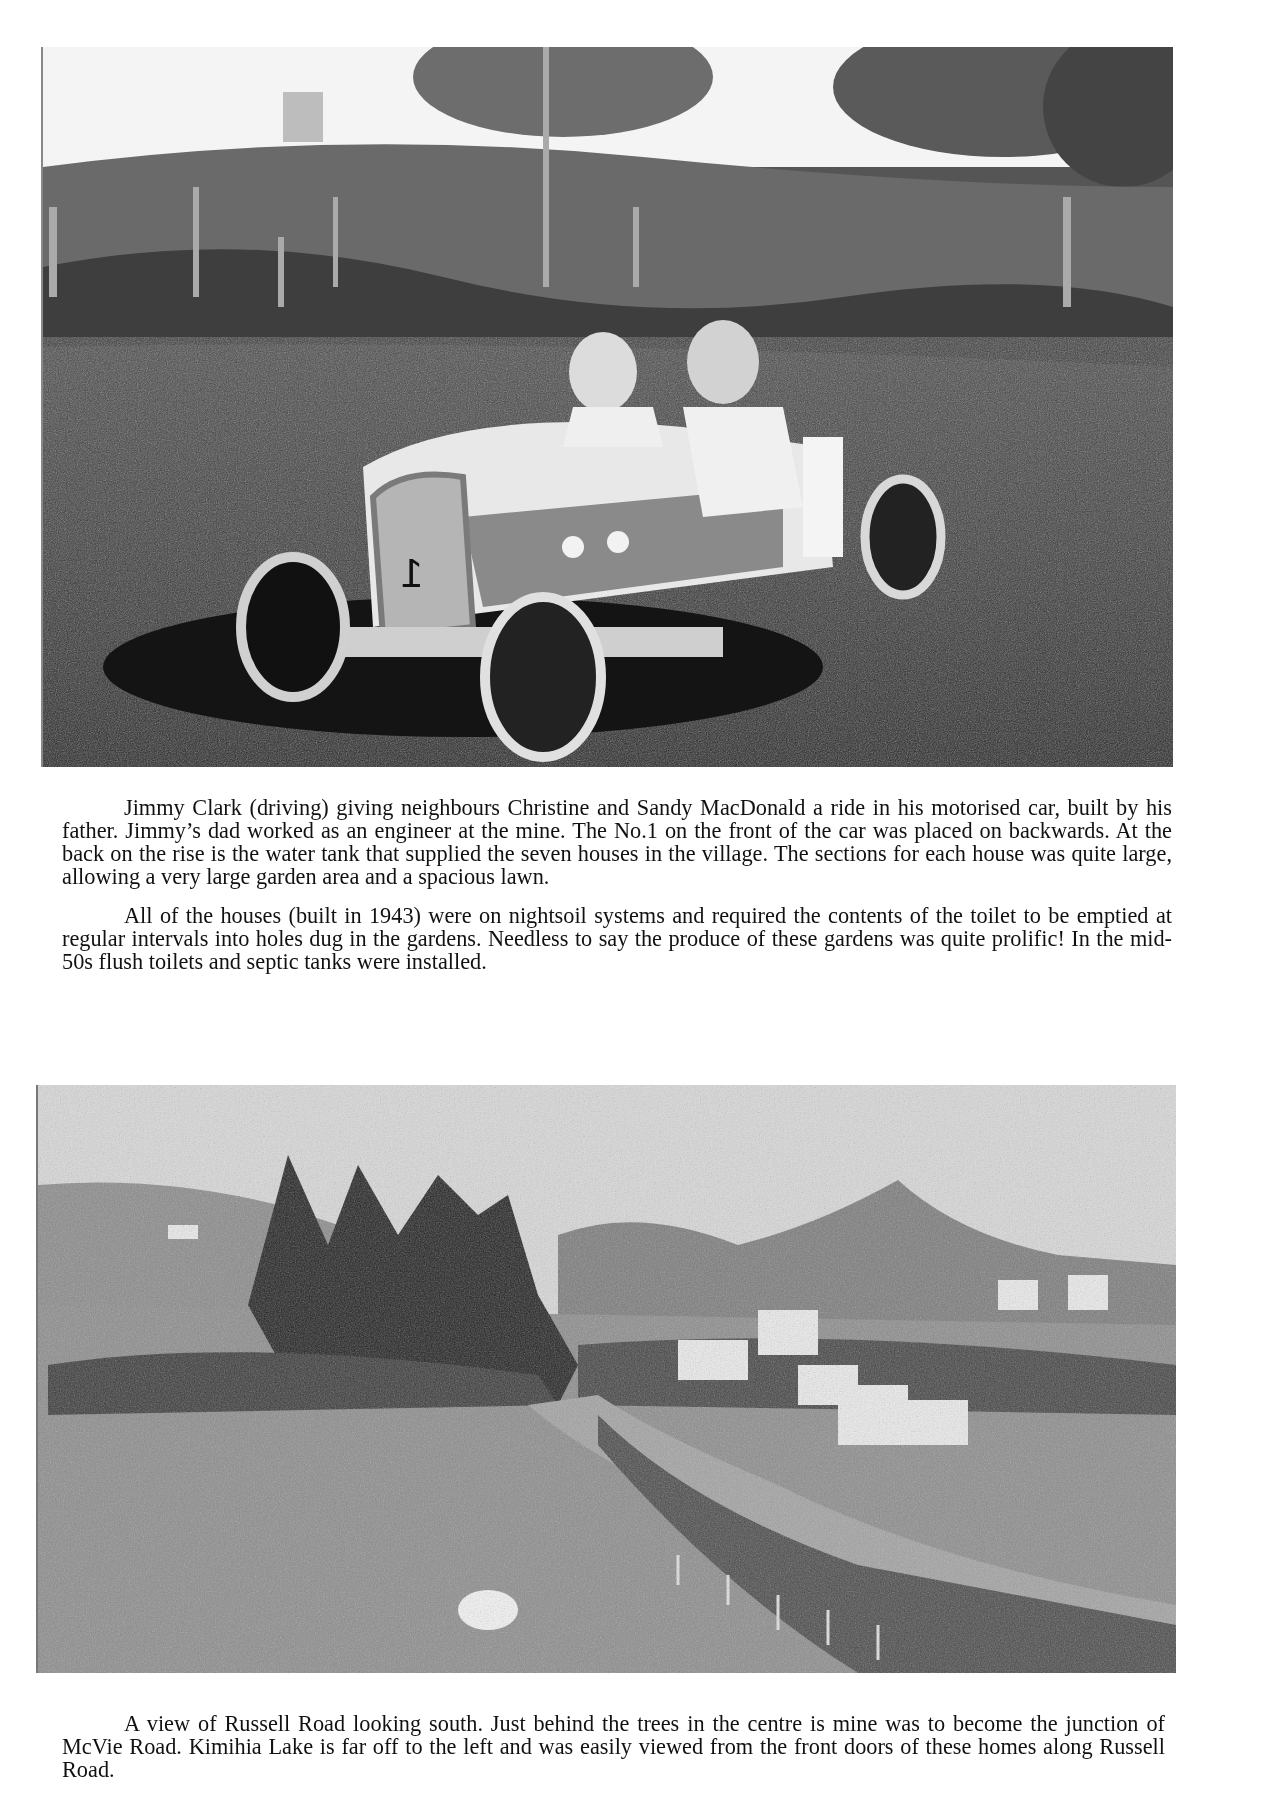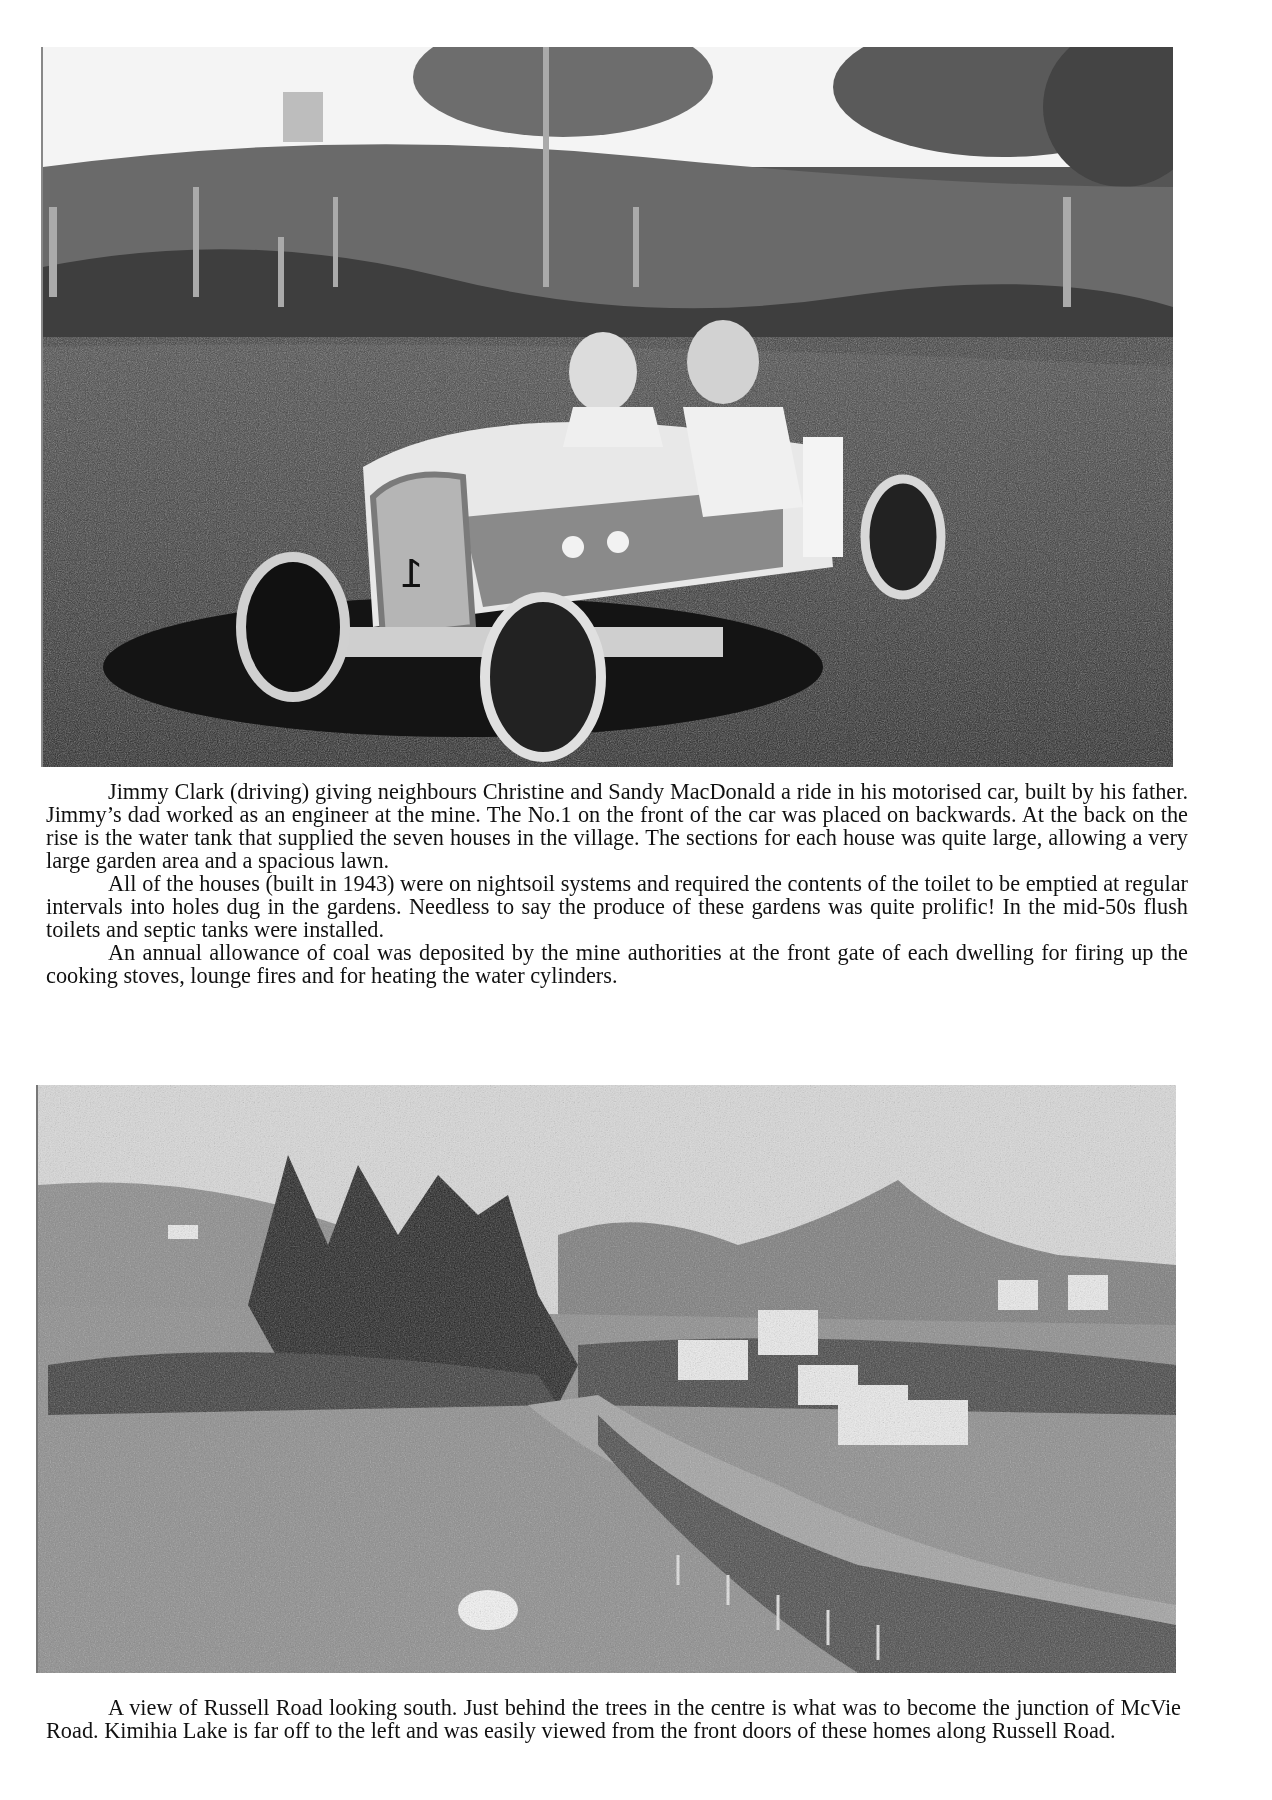--- a/index.html
+++ b/index.html
@@ -5,21 +5,21 @@
   html, body { margin: 0; padding: 0; background: #ffffff; }
   body { width: 1272px; height: 1800px; position: relative; overflow: hidden;
          font-family: "Liberation Serif", "DejaVu Serif", serif; color: #111; }
 
   .photo { position: absolute; overflow: hidden; background: #555; }
   .photo svg { display: block; width: 100%; height: 100%; }
   #photo-car { left: 41px; top: 47px; width: 1130px; height: 720px; border-left: 2px solid #888; }
   #photo-road { left: 36px; top: 1085px; width: 1138px; height: 588px; border-left: 2px solid #777; }
 
   .caption { position: absolute; font-size: 22.3px; line-height: 23px; text-align: justify; }
-  .caption p { margin: 0; text-indent: 62px; }
+  .caption p { margin: 16px; text-indent: 62px; }
   .caption p.last { text-align-last: left; }
   #caption-car { left: 46px; top: 780px; width: 1142px; }
   #caption-road { left: 46px; top: 1696px; width: 1135px; }
 </style>
 </head>
 <body>
 
 <div class="photo" id="photo-car">
   <svg viewBox="0 0 1130 720" preserveAspectRatio="none">
     <defs>
@@ -82,21 +82,20 @@
       <ellipse cx="680" cy="315" rx="36" ry="42" fill="#d2d2d2"></ellipse>
       <path d="M640 360 L740 360 L760 460 L660 470 Z" fill="#f0f0f0"></path>
       <rect x="760" y="390" width="40" height="120" fill="#f4f4f4"></rect>
     </g>
   </svg>
 </div>
 
 <div class="caption" id="caption-car">
   <p>Jimmy Clark (driving) giving neighbours Christine and Sandy MacDonald a ride in his motorised car, built by his father. Jimmy’s dad worked as an engineer at the mine. The No.1 on the front of the car was placed on backwards. At the back on the rise is the water tank that supplied the seven houses in the village. The sections for each house was quite large, allowing a very large garden area and a spacious lawn.</p>
   <p>All of the houses (built in 1943) were on nightsoil systems and required the contents of the toilet to be emptied at regular intervals into holes dug in the gardens. Needless to say the produce of these gardens was quite prolific! In the mid-50s flush toilets and septic tanks were installed.</p>
-  <p class="last">An annual allowance of coal was deposited by the mine authorities at the front gate of each dwelling for firing up the cooking stoves, lounge fires and for heating the water cylinders.</p>
 </div>
 
 <div class="photo" id="photo-road">
   <svg viewBox="0 0 1138 588" preserveAspectRatio="none">
     <defs>
       <filter id="grain2" x="0" y="0" width="100%" height="100%">
         <feTurbulence type="fractalNoise" baseFrequency="0.8" numOctaves="2" seed="7"></feTurbulence>
         <feColorMatrix type="saturate" values="0"></feColorMatrix>
         <feComponentTransfer>
             <feFuncA type="table" tableValues="0 0.45"></feFuncA>
@@ -137,14 +136,14 @@
       <line x1="790" y1="525" x2="790" y2="560"></line>
       <line x1="840" y1="540" x2="840" y2="575"></line>
     </g>
 
     <ellipse cx="450" cy="525" rx="30" ry="20" fill="#f5f5f5"></ellipse>
     <rect x="0" y="0" width="1138" height="588" fill="#666" filter="url(#grain2)"></rect>
   </svg>
 </div>
 
 <div class="caption" id="caption-road">
-  <p class="last">A view of Russell Road looking south. Just behind the trees in the centre is what was to become the junction of McVie Road. Kimihia Lake is far off to the left and was easily viewed from the front doors of these homes along Russell Road.</p>
+  <p class="last">A view of Russell Road looking south. Just behind the trees in the centre is mine was to become the junction of McVie Road. Kimihia Lake is far off to the left and was easily viewed from the front doors of these homes along Russell Road.</p>
 </div>
 
 </body></html>

